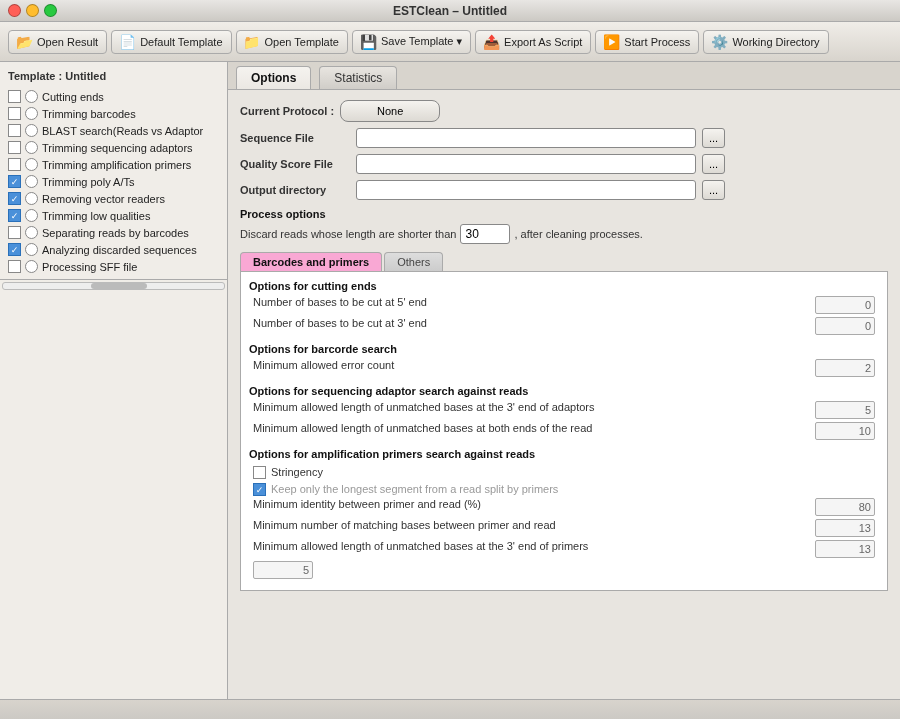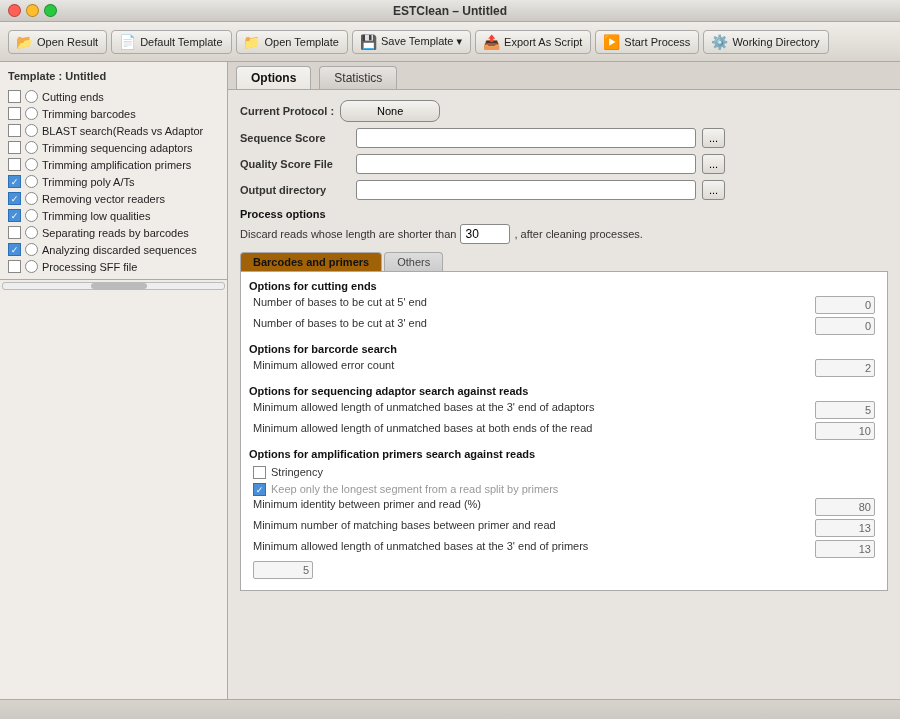--- a/index.html
+++ b/index.html
@@ -240,21 +240,21 @@
       border: 1px solid #aaa;
       border-bottom: none;
       border-radius: 4px 4px 0 0;
       cursor: pointer;
       font-size: 11px;
       background: linear-gradient(to bottom, #ddd, #ccc);
       color: #444;
       margin-right: 2px;
     }
     .sub-tab.active {
-      background: #a16207;
+      background: #f9a8d4;
       color: #111;
       font-weight: bold;
       border-bottom-color: white;
     }
 
     
     .options-panel {
       border: 1px solid #aaa;
       background: white;
       padding: 8px;
@@ -451,21 +451,21 @@
     </div>
 
     <div class="form-area">
 
       <div class="form-row">
         <span class="form-label">Current Protocol :</span>
         <button class="protocol-btn">None</button>
       </div>
 
       <div class="form-row">
-        <span class="form-label" style="width:110px;">Sequence Score</span>
+        <span class="form-label" style="width:110px;">Sequence File</span>
         <input class="form-input form-input-wide" type="text" value="" style="">
         <button class="browse-btn">...</button>
       </div>
 
       <div class="form-row">
         <span class="form-label" style="width:110px;">Quality Score File</span>
         <input class="form-input form-input-wide" type="text" value="" style="">
         <button class="browse-btn">...</button>
       </div>
 

